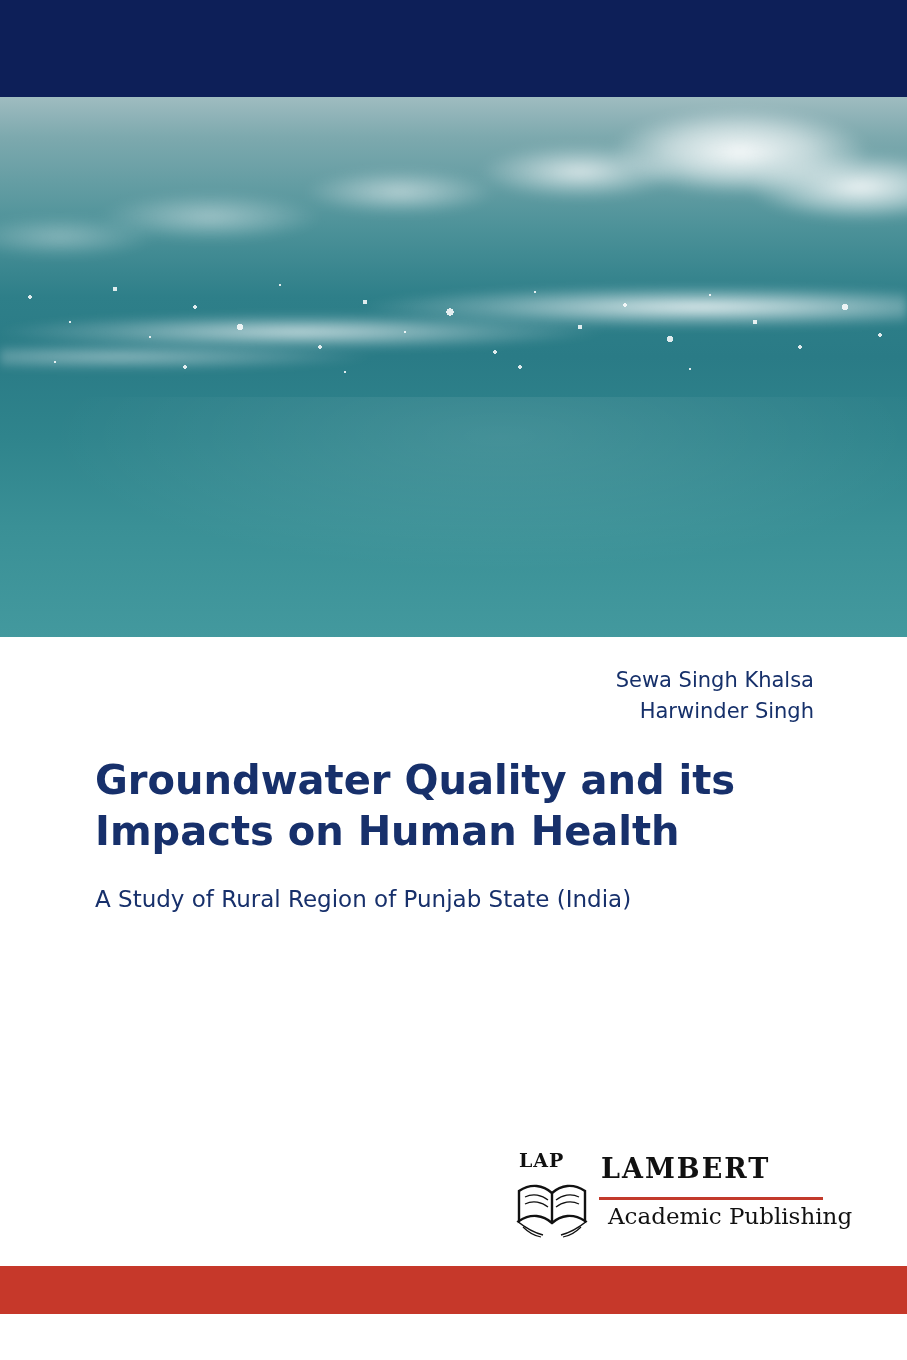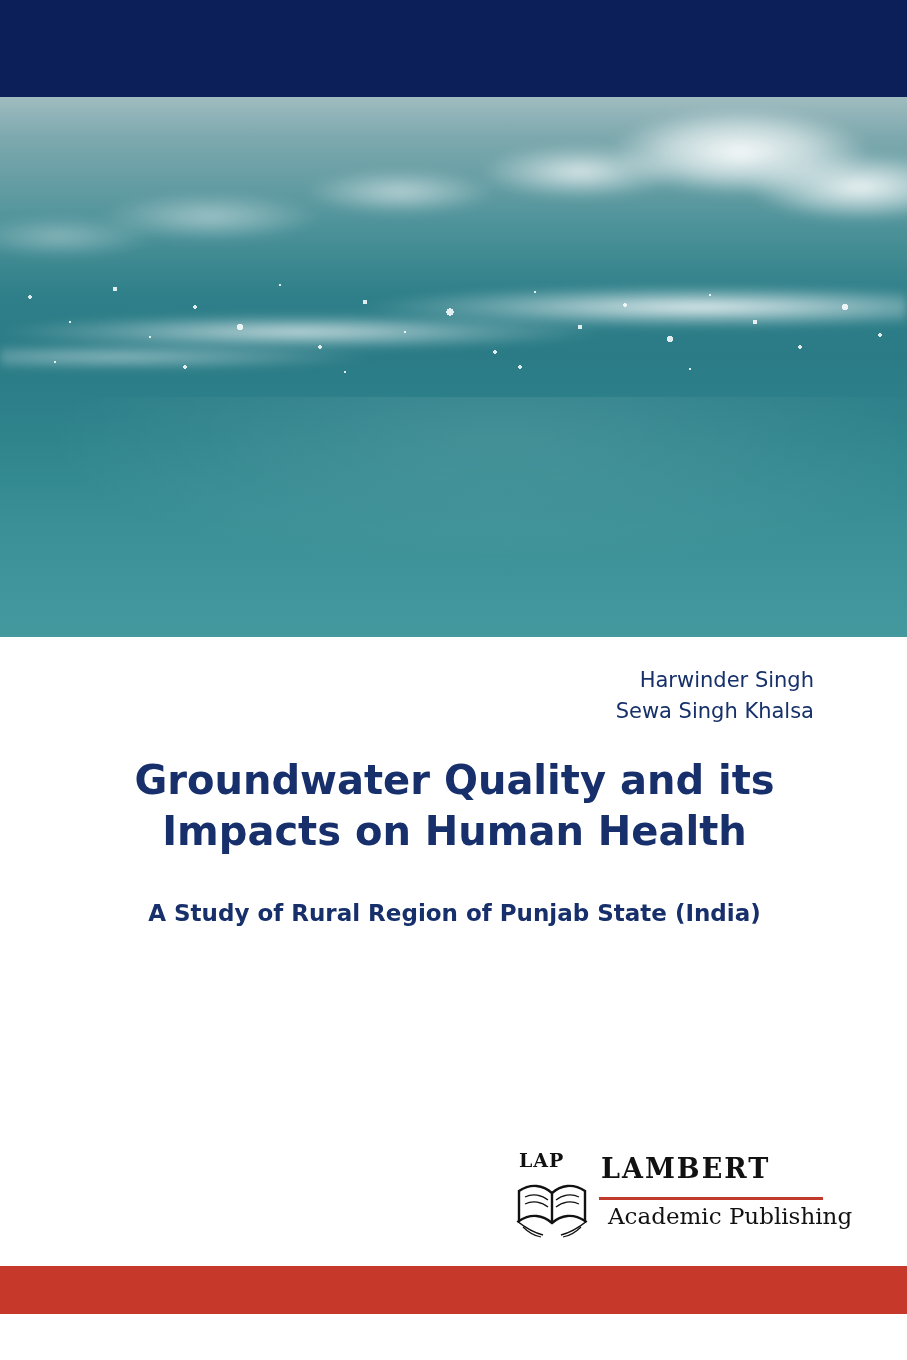--- a/index.html
+++ b/index.html
@@ -148,36 +148,36 @@
     line-height: 31px;
     color: #16306a;
     font-family: "DejaVu Sans", "Liberation Sans", sans-serif;
   }
 
   .title-block {
     position: absolute;
     left: 95px;
     right: 93px;
     top: 755px;
-    text-align: center;
+    text-align: left;
   }
   .book-title {
     font-size: 40px;
     line-height: 51px;
     font-weight: bold;
     color: #17306b;
     letter-spacing: 0px;
     margin: 0;
   }
   .book-subtitle {
-    margin-top: 41px;
+    margin-top: 27px;
     font-size: 23px;
     line-height: 30px;
     color: #17306b;
-    font-weight: bold;
+    font-weight: normal;
   }
 
   
   .publisher {
     position: absolute;
     left: 513px;
     top: 1147px;
     width: 310px;
     height: 96px;
   }
@@ -261,22 +261,22 @@
 
   <div class="hero-photo">
     <div class="water"></div>
     <div class="surface-glow"></div>
     <div class="surface-line"></div>
     <div class="foam"></div>
     <div class="deep-haze"></div>
   </div>
 
   <div class="authors">
+    <div class="author-line">Sewa Singh Khalsa</div>
     <div class="author-line">Harwinder Singh</div>
-    <div class="author-line">Sewa Singh Khalsa</div>
   </div>
 
   <div class="title-block">
     <h1 class="book-title">Groundwater Quality and its Impacts on Human Health</h1>
     <div class="book-subtitle">A Study of Rural Region of Punjab State (India)</div>
   </div>
 
   <div class="publisher">
     <div class="pub-inner">
       <svg class="lap-badge" viewBox="0 0 78 88">

